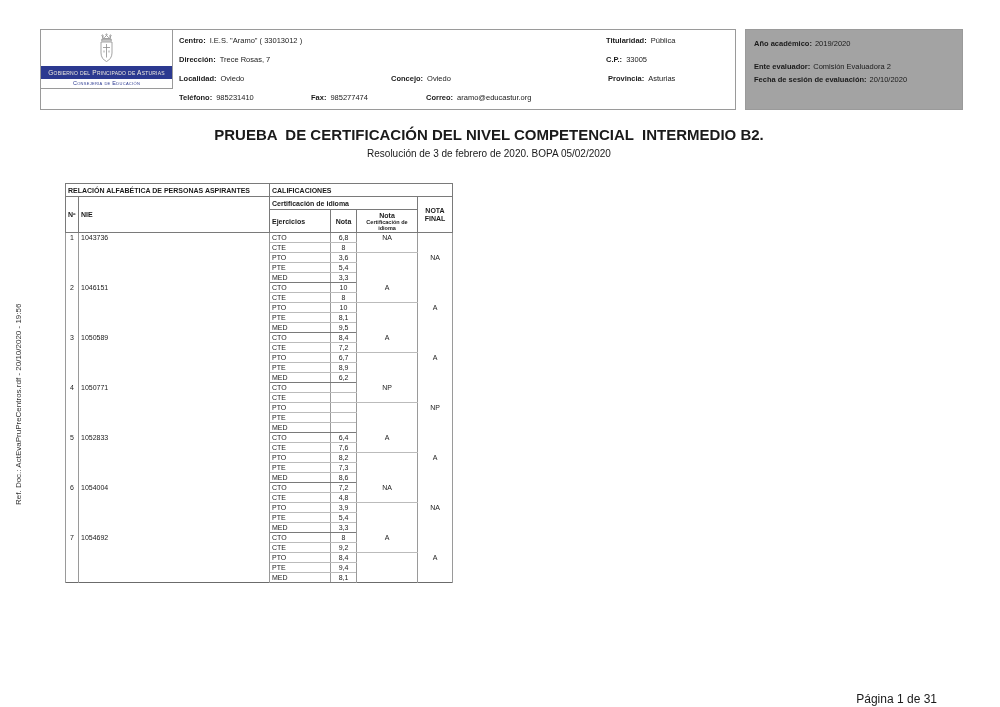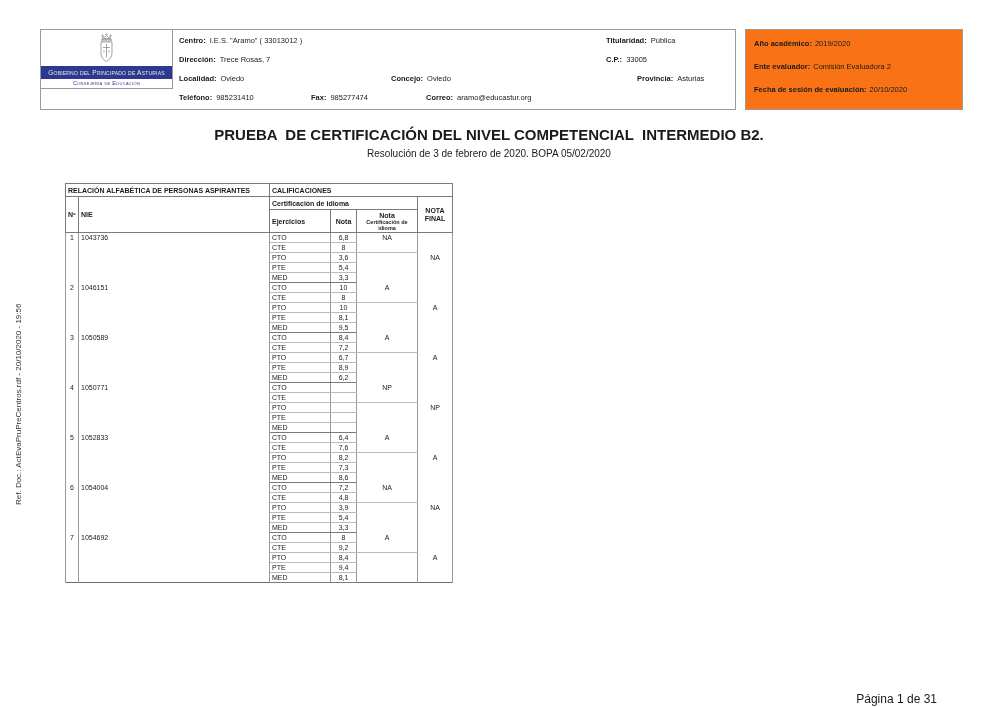--- a/index.html
+++ b/index.html
@@ -16,21 +16,21 @@
              display:flex;align-items:center;justify-content:center;
              font-variant:small-caps;font-size:6.5px;letter-spacing:.2px;
              color:#eeeadf;white-space:nowrap;}
   #logo-dept{position:absolute;left:0;top:50px;width:131px;text-align:center;
              font-variant:small-caps;font-size:5.5px;letter-spacing:.3px;}
 
   .hfield{position:absolute;font-size:7.5px;white-space:nowrap;height:10px;line-height:10px;}
   .hfield b{font-weight:bold;margin-right:4px;text-align:center;}
 
   #session-box{position:absolute;left:745px;top:29px;width:216px;height:79px;
-               background:#f97316;border:1px solid #9a9a9a;}
+               background:#a3a3a3;border:1px solid #9a9a9a;}
   .sfield{position:absolute;left:8px;font-size:7.5px;white-space:nowrap;height:10px;line-height:10px;}
   .sfield b{font-weight:bold;margin-right:3px;}
 
   
   #title-block{position:absolute;left:0;top:128px;width:978px;text-align:center;}
   .title-line{font-size:15px;font-weight:bold;line-height:13px;white-space:pre;}
   #resolution-line{font-size:10px;margin-top:7px;}
 
   
   #acta-table{position:absolute;left:65px;top:183px;border-collapse:collapse;
@@ -109,21 +109,21 @@
     <div class="hfield" style="left:565px;top:25px;">
       <b>C.P.:</b><span>33005</span>
     </div>
 
     <div class="hfield" style="left:138px;top:44px;">
       <b>Localidad:</b><span>Oviedo</span>
     </div>
     <div class="hfield" style="left:350px;top:44px;">
       <b>Concejo:</b><span>Oviedo</span>
     </div>
-    <div class="hfield" style="left:565px;top:44px;padding-left:31px;">
+    <div class="hfield" style="left:536px;top:44px;padding-left:31px;">
       <b>Provincia:</b><span>Asturias</span>
     </div>
 
     <div class="hfield" style="left:138px;top:63px;">
       <b>Teléfono:</b><span>985231410</span>
     </div>
     <div class="hfield" style="left:270px;top:63px;">
       <b>Fax:</b><span>985277474</span>
     </div>
     <div class="hfield" style="left:385px;top:63px;">
@@ -131,21 +131,21 @@
     </div>
   </div>
 
   <div id="session-box">
     <div class="sfield" style="top:9px;">
       <b>Año académico:</b><span>2019/2020</span>
     </div>
     <div class="sfield" style="top:32px;">
       <b>Ente evaluador:</b><span>Comisión Evaluadora 2</span>
     </div>
-    <div class="sfield" style="top:55px;">
+    <div class="sfield" style="top:45px;">
       <b>Fecha de sesión de evaluación:</b><span>20/10/2020</span>
     </div>
   </div>
 
   <div id="title-block">
     <div class="title-line">PRUEBA  DE CERTIFICACIÓN DEL NIVEL COMPETENCIAL  INTERMEDIO B2.</div>
     <div id="resolution-line">Resolución de 3 de febrero de 2020. BOPA 05/02/2020</div>
   </div>
 
   <table id="acta-table">

